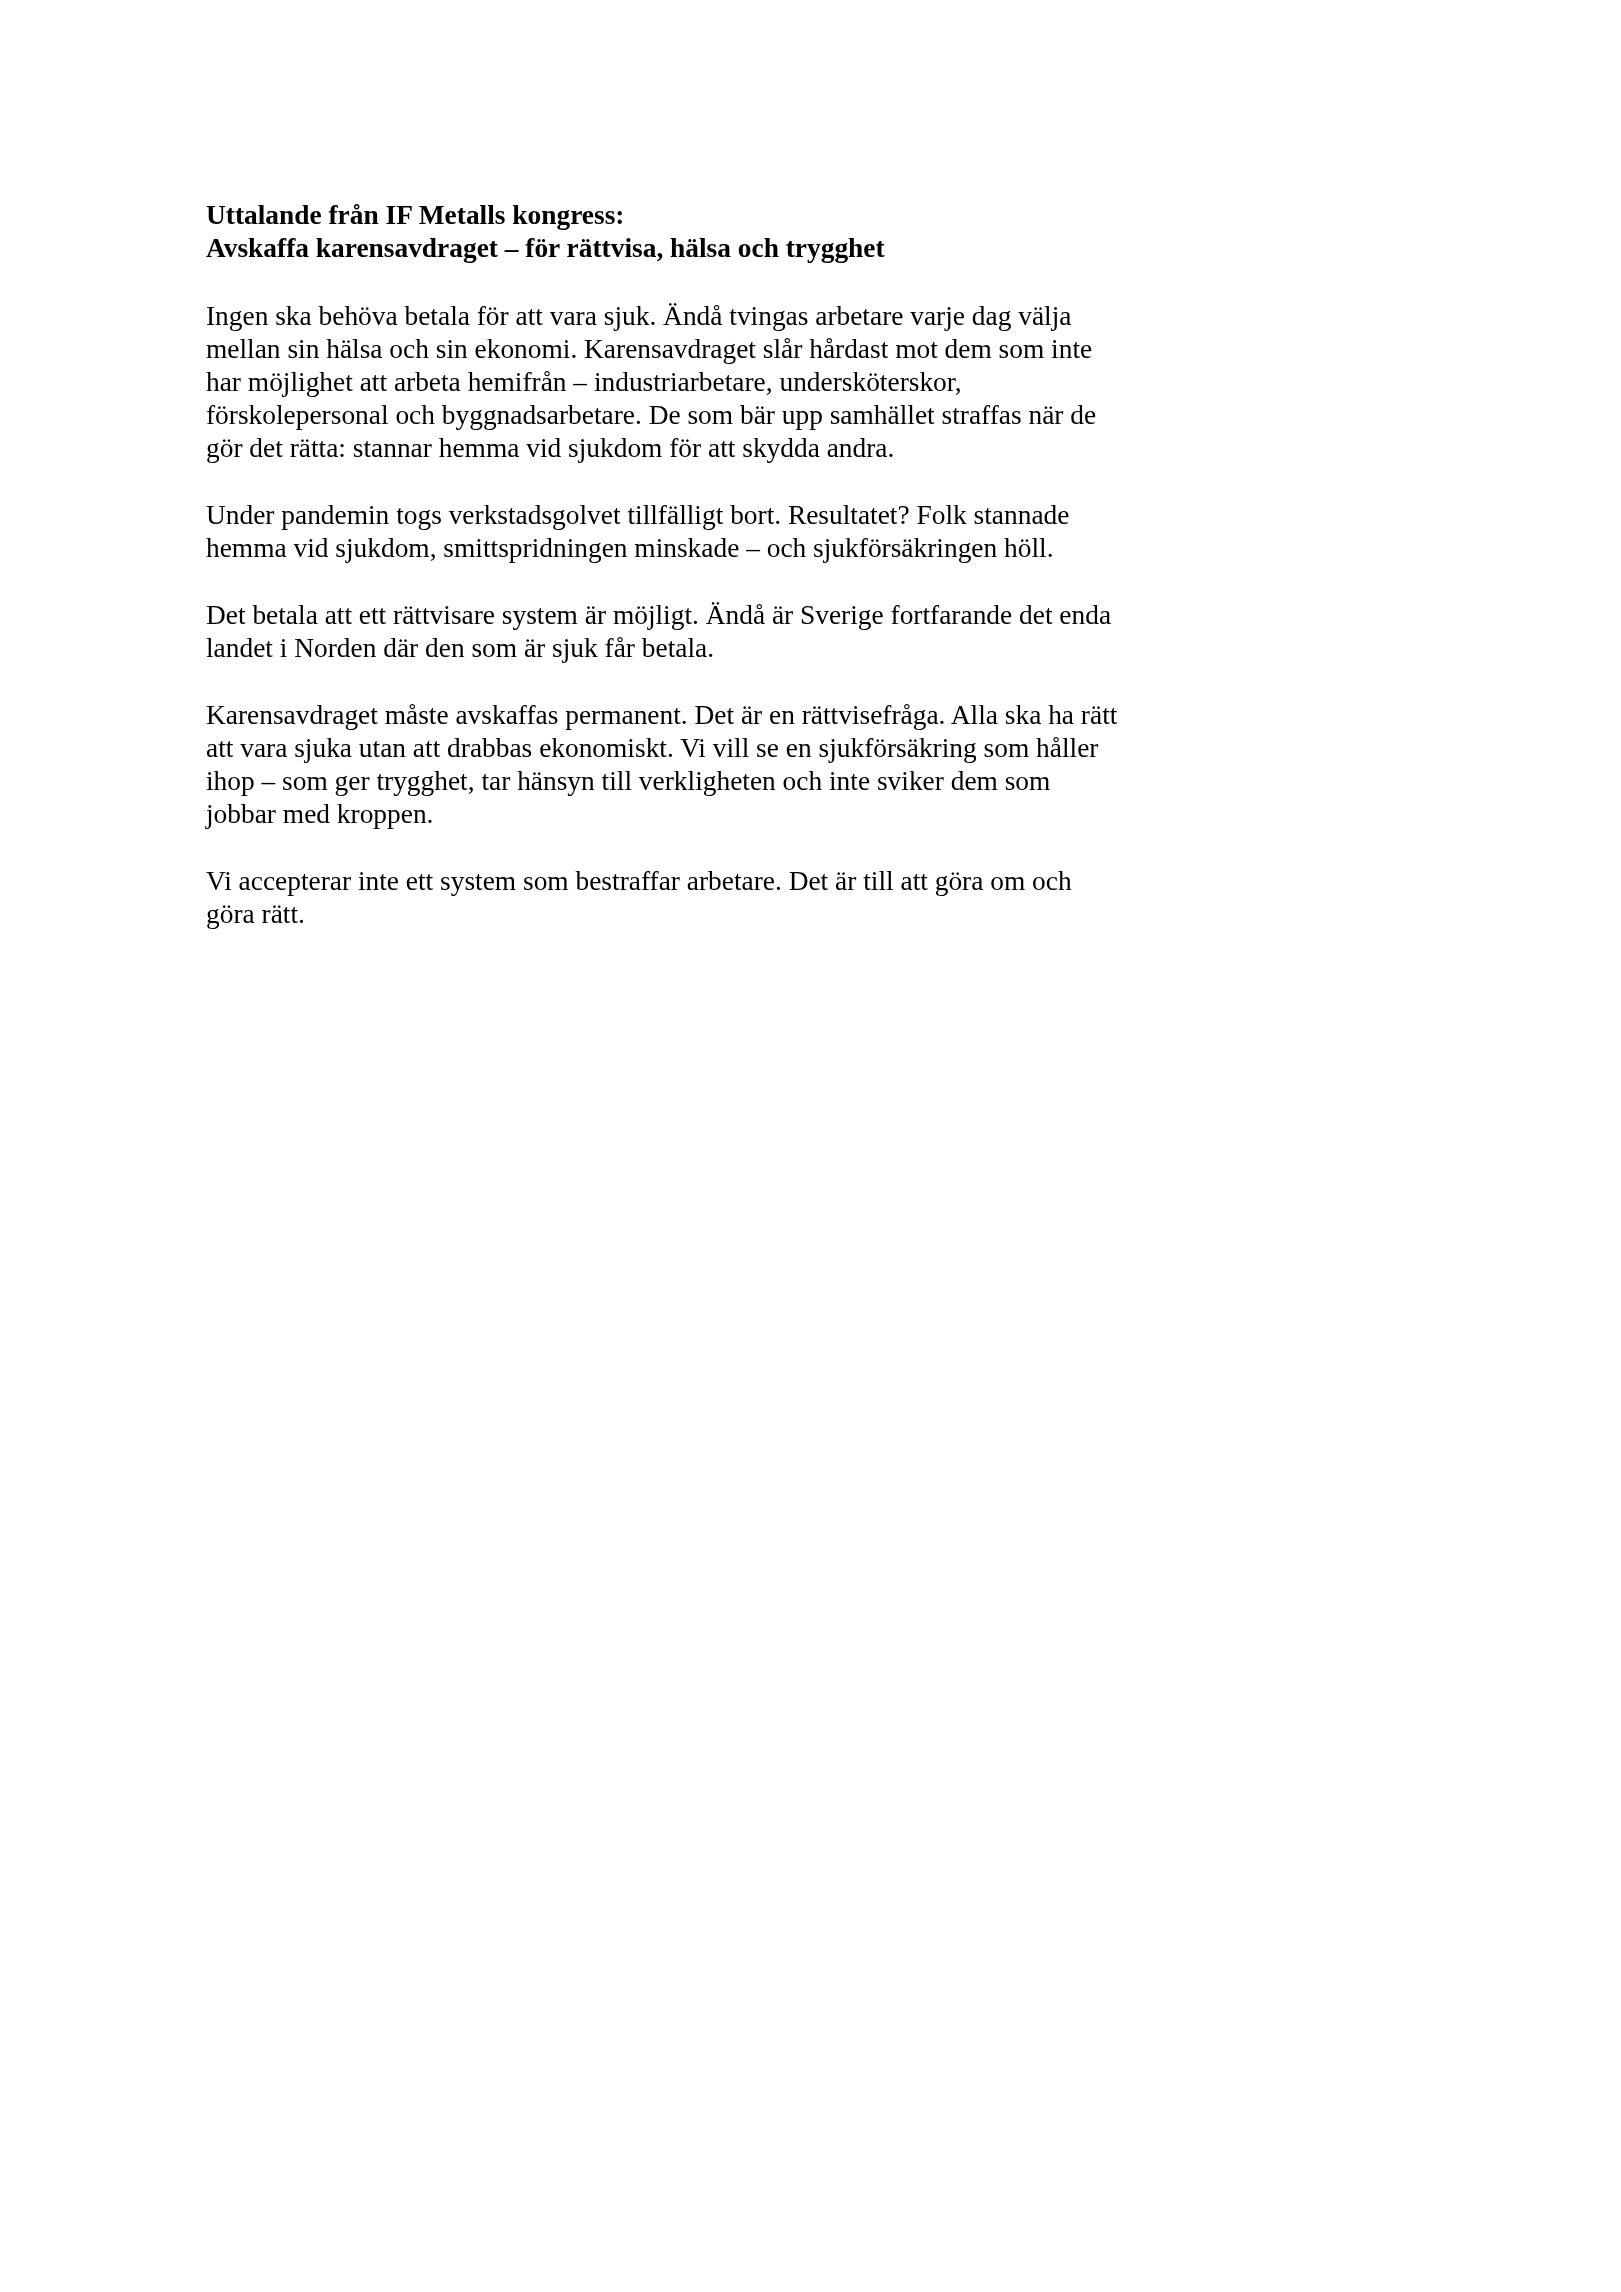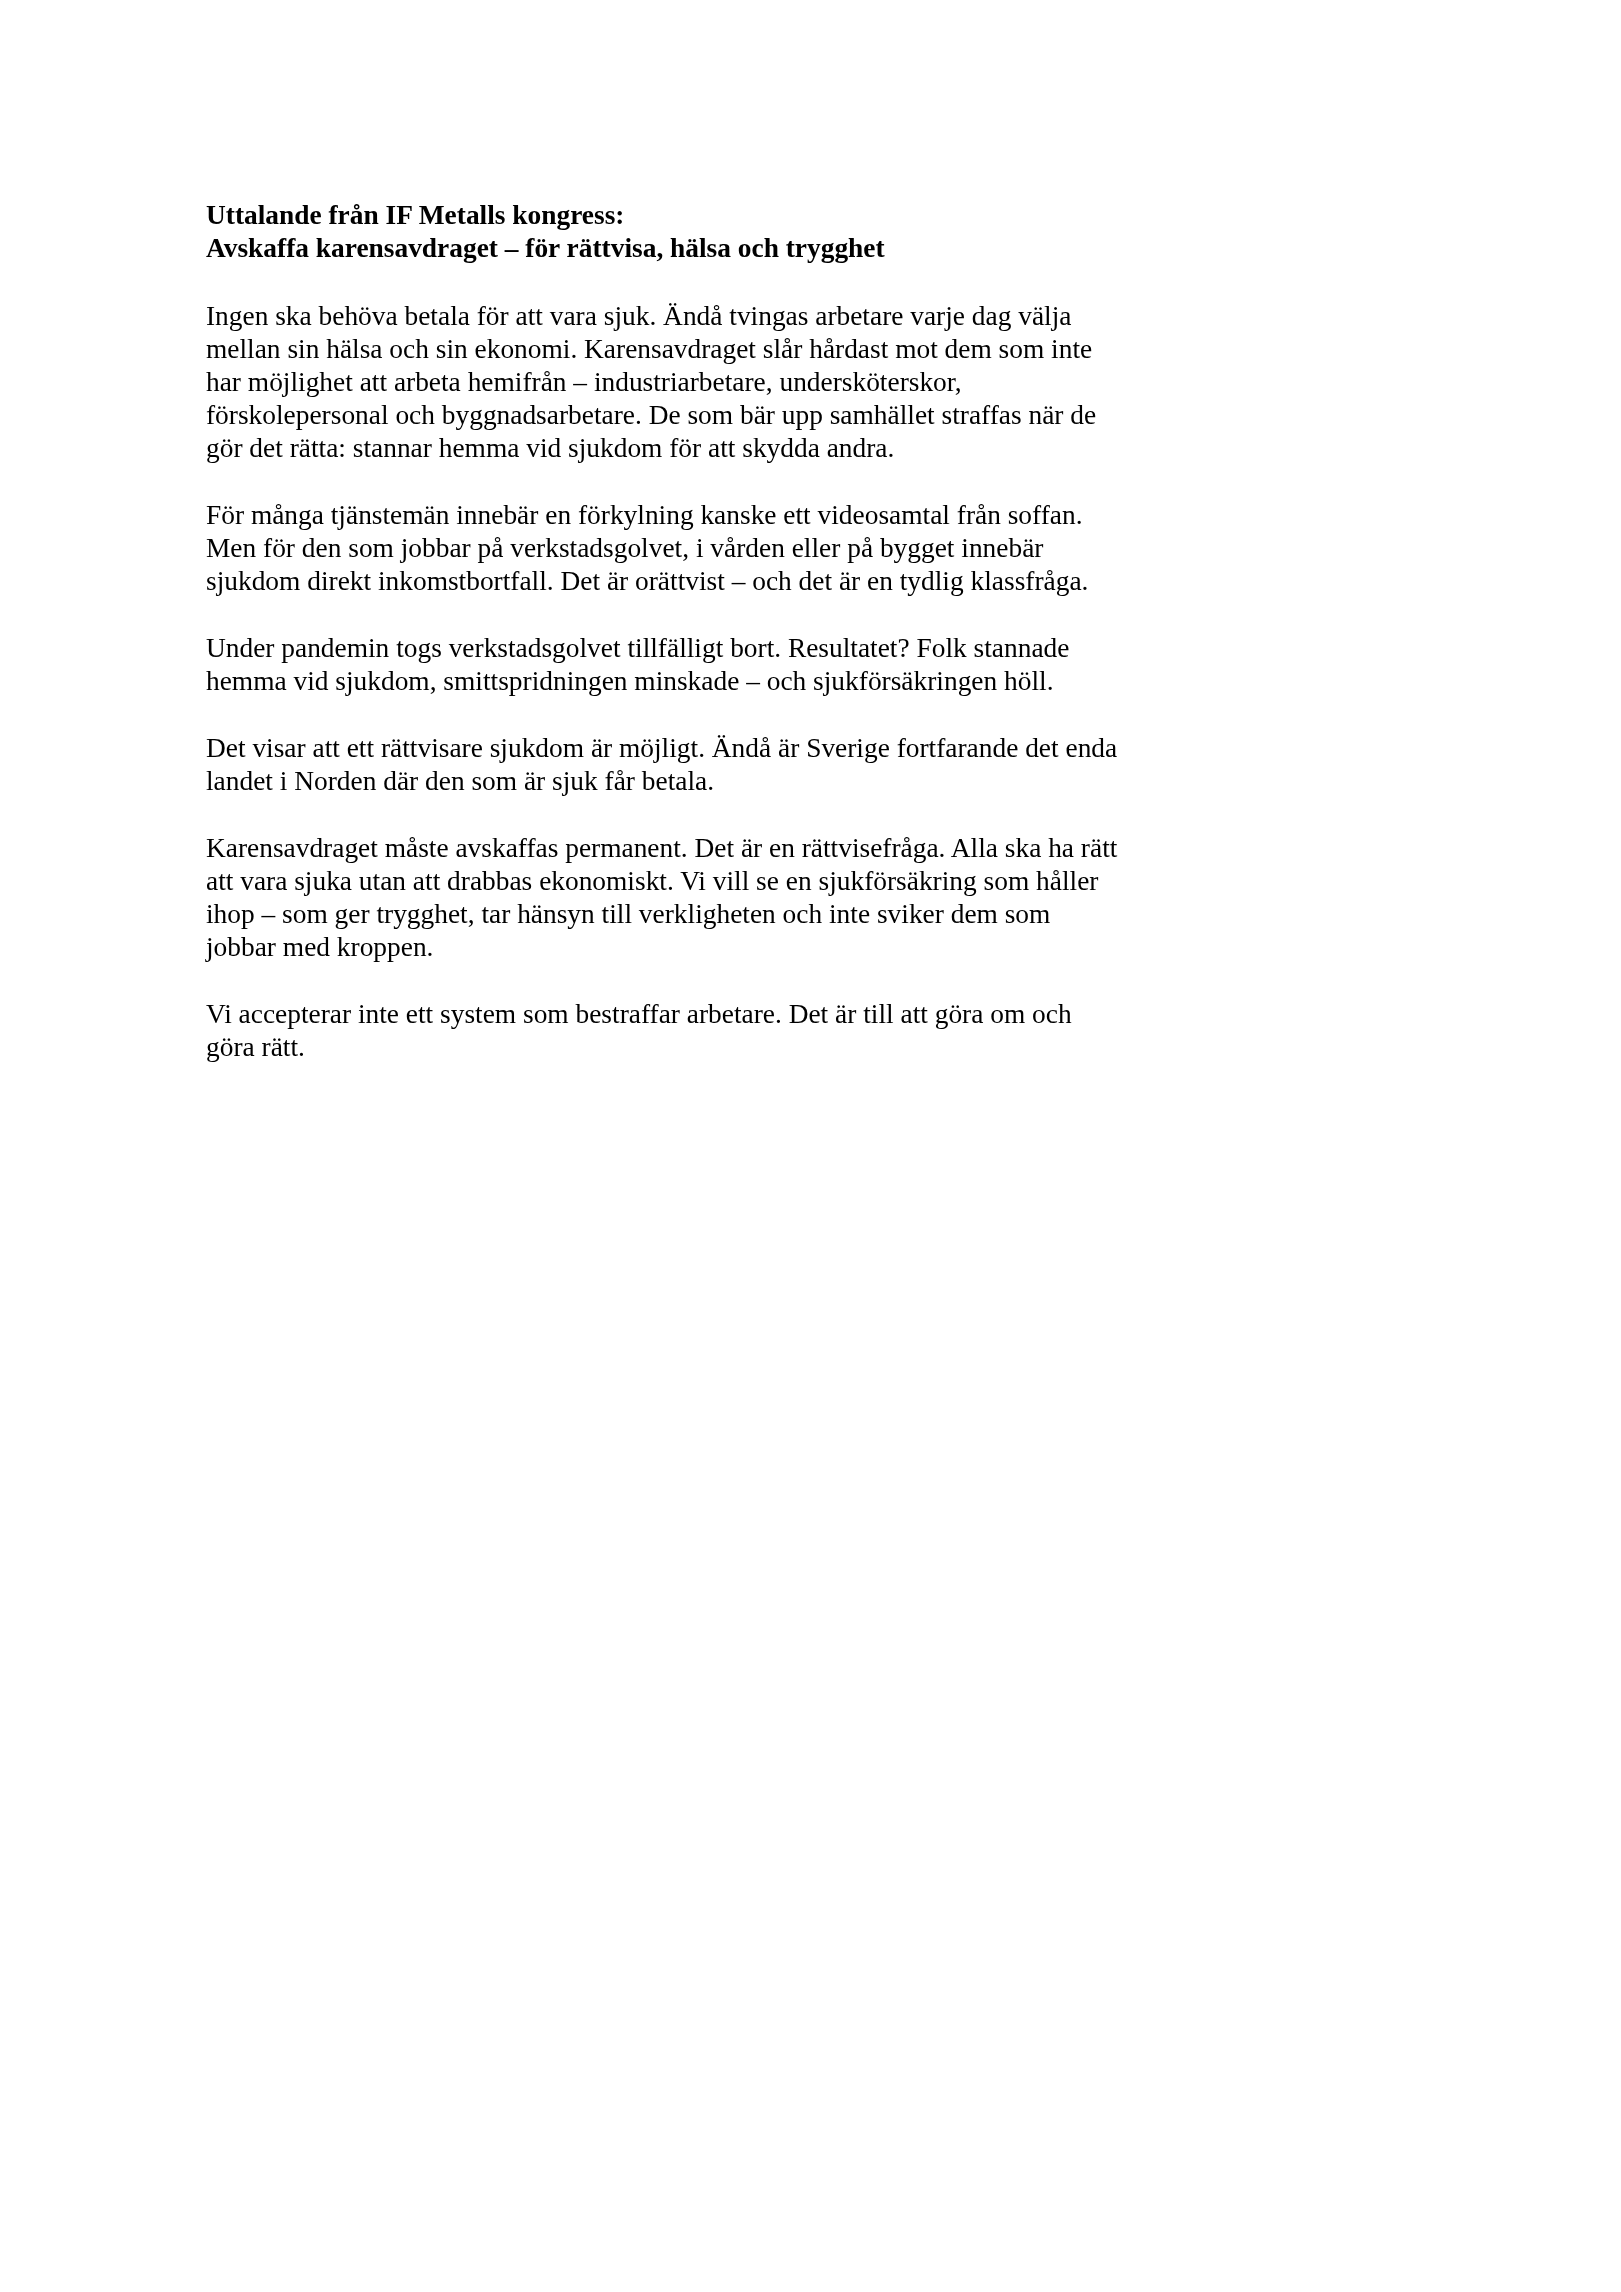--- a/index.html
+++ b/index.html
@@ -38,28 +38,25 @@
 <div class="page">
   <h1 class="doc-heading">Uttalande från IF Metalls kongress:
 Avskaffa karensavdraget – för rättvisa, hälsa och trygghet</h1>
 
   <p class="doc-paragraph">Ingen ska behöva betala för att vara sjuk. Ändå tvingas arbetare varje dag välja
 mellan sin hälsa och sin ekonomi. Karensavdraget slår hårdast mot dem som inte
 har möjlighet att arbeta hemifrån – industriarbetare, undersköterskor,
 förskolepersonal och byggnadsarbetare. De som bär upp samhället straffas när de
 gör det rätta: stannar hemma vid sjukdom för att skydda andra.</p>
 
-  <p class="doc-paragraph">För många tjänstemän innebär en förkylning kanske ett videosamtal från soffan.
-Men för den som jobbar på verkstadsgolvet, i vården eller på bygget innebär
-sjukdom direkt inkomstbortfall. Det är orättvist – och det är en tydlig klassfråga.</p>
 
   <p class="doc-paragraph">Under pandemin togs verkstadsgolvet tillfälligt bort. Resultatet? Folk stannade
 hemma vid sjukdom, smittspridningen minskade – och sjukförsäkringen höll.</p>
 
-  <p class="doc-paragraph">Det visar att ett rättvisare sjukdom är möjligt. Ändå är Sverige fortfarande det enda
+  <p class="doc-paragraph">Det betala att ett rättvisare system är möjligt. Ändå är Sverige fortfarande det enda
 landet i Norden där den som är sjuk får betala.</p>
 
   <p class="doc-paragraph">Karensavdraget måste avskaffas permanent. Det är en rättvisefråga. Alla ska ha rätt
 att vara sjuka utan att drabbas ekonomiskt. Vi vill se en sjukförsäkring som håller
 ihop – som ger trygghet, tar hänsyn till verkligheten och inte sviker dem som
 jobbar med kroppen.</p>
 
   <p class="doc-paragraph">Vi accepterar inte ett system som bestraffar arbetare. Det är till att göra om och
 göra rätt.</p>
 </div>

